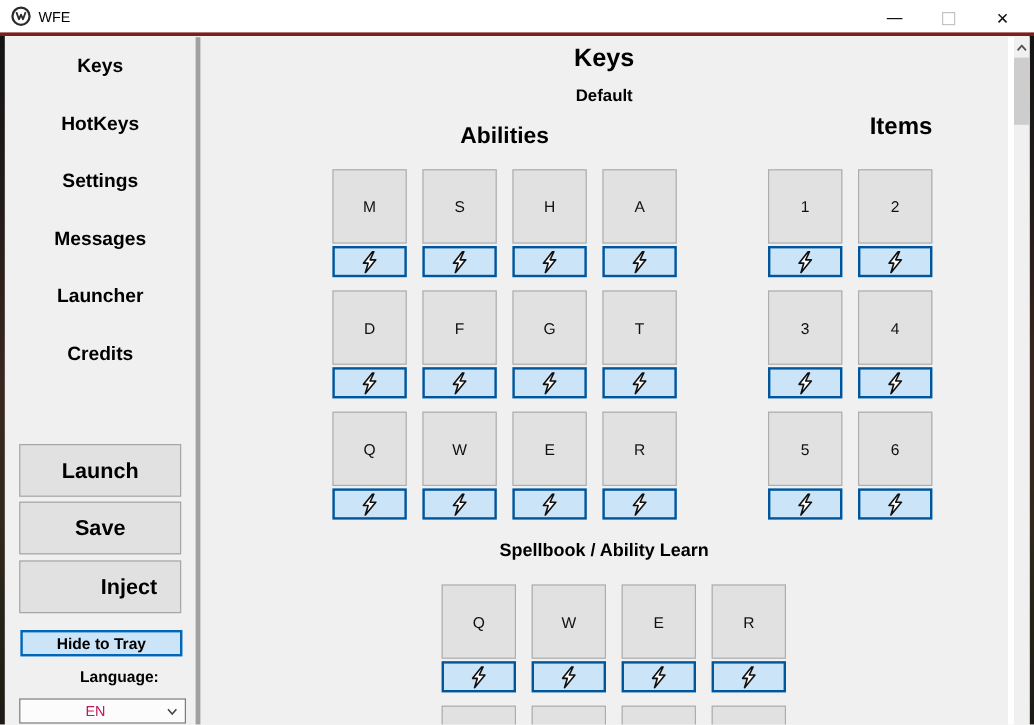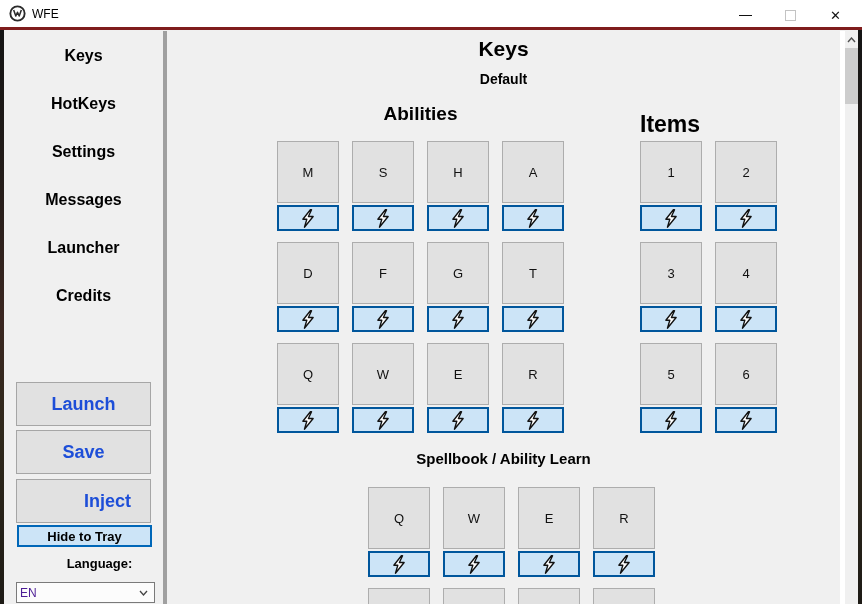--- a/index.html
+++ b/index.html
@@ -21,39 +21,39 @@
   .win-btn { width:45px; height:30px; display:flex; align-items:center; justify-content:center; cursor:pointer; }
   .dash { width:13px; height:0; border-top:1.6px solid #111; }
   .square { width:11px; height:11px; border:1px solid #c3c3c3; }
   .x-glyph { font-size:13px; color:#111; line-height:1; }
 
   
   .sidebar { position:absolute; left:4px; top:31px; width:159px; height:573px; background:#f0f0f0; z-index:5; }
   .nav { position:absolute; left:0; top:16px; width:100%; }
   .nav-item { height:20px; margin-bottom:28px; text-align:center; font-size:16px; font-weight:bold; color:#000; cursor:pointer; }
   .side-btn { position:absolute; left:12px; width:135px; height:44px; background:#e1e1e1; border:1px solid #a6a6a6;
-              font-family:"Liberation Sans", sans-serif; font-size:18px; font-weight:bold; color:#1d4ed8; cursor:pointer;margin-top:12px; }
+              font-family:"Liberation Sans", sans-serif; font-size:18px; font-weight:bold; color:#000000; cursor:pointer; }
   .btn-launch { top:339px; } .btn-save { top:387px; } .btn-inject { top:436px;padding-left:48px; }
   .tray-btn { position:absolute; left:13px; top:494px; width:135px; height:22px; background:#cce4f7; border:2px solid #0067b8;
               font-family:"Liberation Sans", sans-serif; font-size:13px; font-weight:bold; color:#000; cursor:pointer; padding:0; }
   .lang-label { position:absolute; left:0; top:525px; width:100%; text-align:center; font-size:13px; font-weight:bold;padding-left:32px; }
   .lang-select { position:absolute; left:12px; top:551px; width:139px; height:21px; background:#fcfcfc; border:1px solid #7a7a7a;
                  display:flex; align-items:center; cursor:pointer; }
-  .lang-value { font-size:12px; margin-left:3px; color:#4c1d95; flex:1; }
+  .lang-value { font-size:12px; margin-left:3px; color:#be185d; flex:1;text-align:center; }
   .lang-chevron { margin-right:6px; display:flex; }
 
   
   .divider { position:absolute; left:163px; top:31px; width:4px; height:573px; background:#a0a0a0; z-index:6; }
 
   
   .main { position:absolute; left:167px; top:31px; width:673px; height:573px; background:#f0f0f0; overflow:hidden; }
   .page-title { position:absolute; left:0; top:6px; width:100%; text-align:center; font-size:21px; font-weight:bold; color:#000; }
   .page-subtitle { position:absolute; left:0; top:40px; width:100%; text-align:center; font-size:14px; font-weight:bold; color:#000; }
   .sec-abilities-title { position:absolute; left:110px; top:72px; width:287px; text-align:center; font-size:19px; font-weight:bold; }
-  .sec-items-title { position:absolute; left:473px; top:80px; width:137px; text-align:left; font-size:23px; font-weight:bold; }
+  .sec-items-title { position:absolute; left:473px; top:64px; width:137px; text-align:right; font-size:20px; font-weight:bold; }
   .sec-spellbook-title { position:absolute; left:0; top:419px; width:100%; text-align:center; font-size:15px; font-weight:bold; }
   .grid-abilities { position:absolute; left:110px; top:110px; }
   .grid-items { position:absolute; left:473px; top:110px; }
   .grid-spellbook { position:absolute; left:201px; top:456px; }
 
   .key-row { display:flex; gap:13px; margin-bottom:11px; }
   .key-cell { width:62px; }
   .key-box { width:62px; height:62px; background:#e1e1e1; border:1px solid #adadad;
              display:flex; align-items:center; justify-content:center; font-size:13px; color:#111; cursor:pointer; }
   .flash-btn { margin-top:2px; width:62px; height:26px; background:#cce4f7; border:2px solid #00569c;

